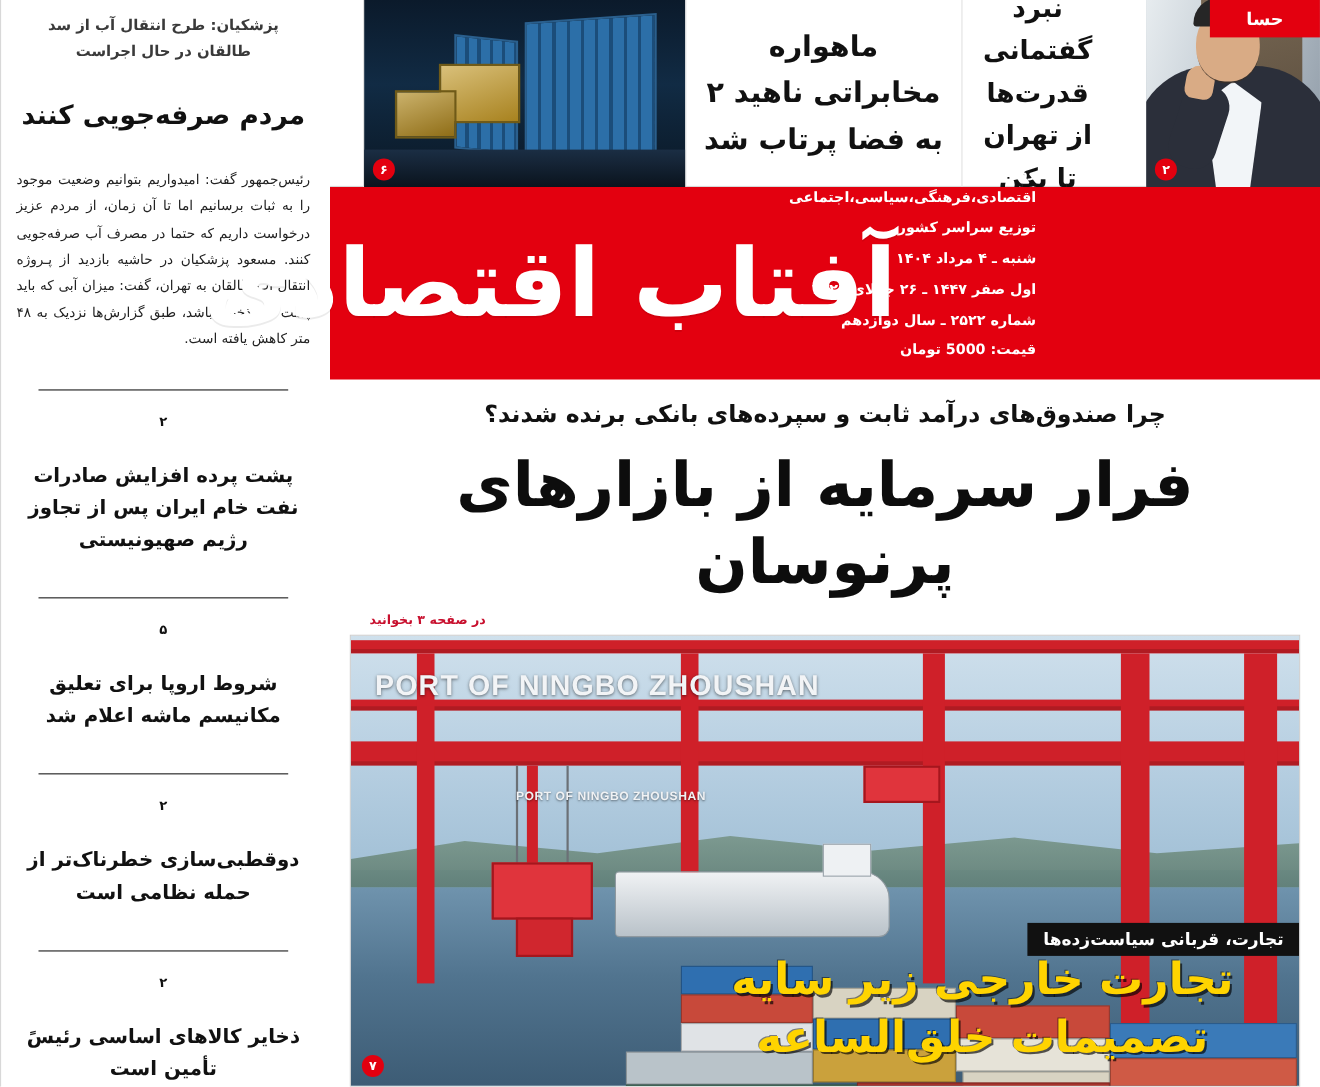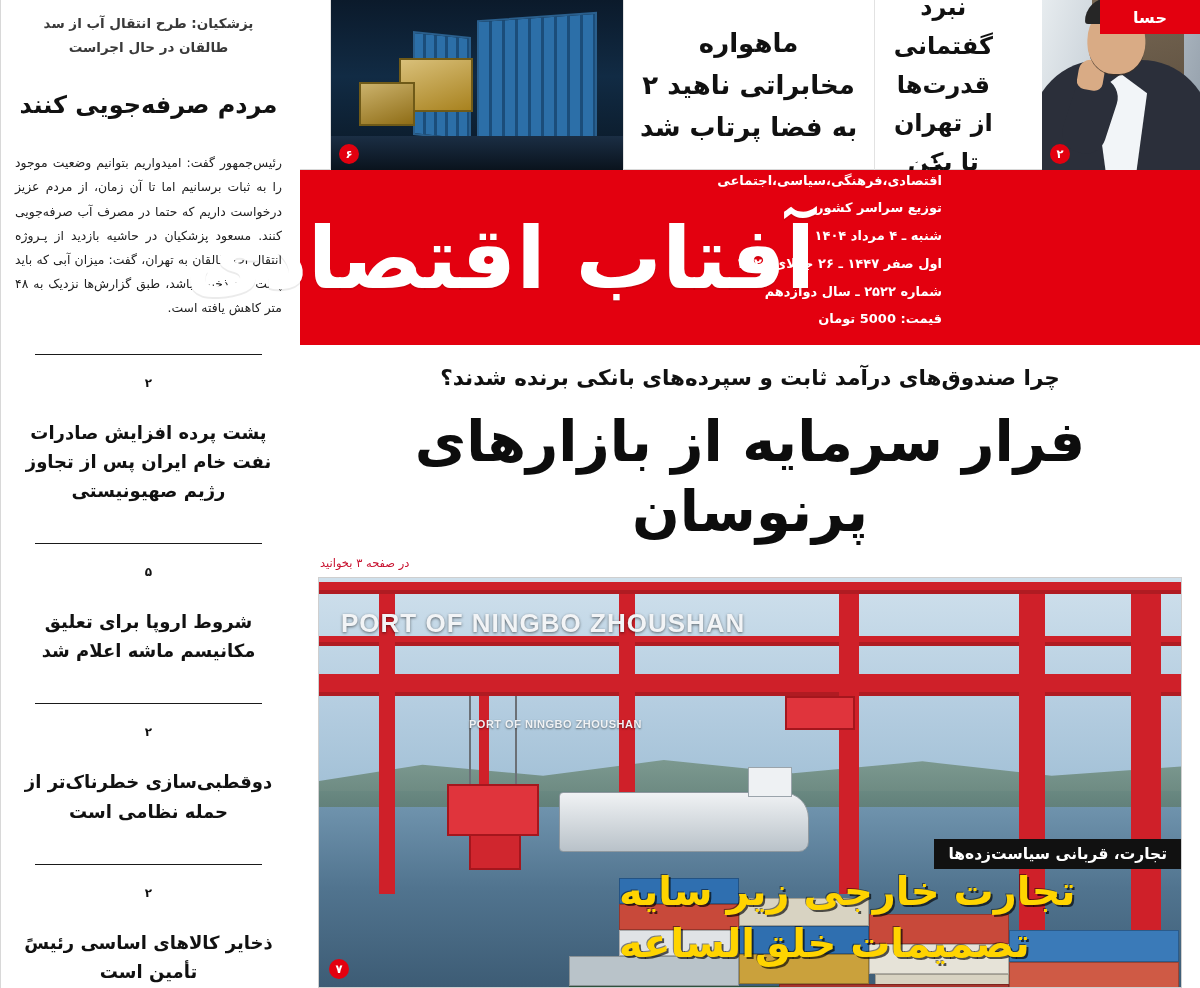--- a/index.html
+++ b/index.html
@@ -325,21 +325,22 @@
     text-align: center;
     line-height: 1.24;
     padding-bottom: 10px;
     letter-spacing: -1px;
   }
   .lead-more {
     font-size: 11.5px;
     color: #c8102e;
     text-align: left;
     padding: 0 6px 7px 2px;
-    font-weight: 400;
+    font-weight: 700;
+    margin-left: 16px;
   }
 
   
   .photo-main {
     margin: 0 18px 0 18px;
     height: 460px;
     position: relative;
     overflow: hidden;
     border: 1px solid #cfcfcf;
     background: linear-gradient(180deg,#bcd3e4 0%, #9fc0d8 34%, #7fa8c6 55%, #5f87a6 100%);
@@ -382,21 +383,21 @@
     letter-spacing: .5px; direction: ltr;
     text-shadow: 0 1px 2px rgba(0,0,0,.5);
   }
   .photo-caption-tag {
     position:absolute; right: 0; bottom: 118px;
     background:#111; color:#fff; font-size: 15.5px; font-weight:700;
     padding: 6px 14px;
   }
   .photo-headline {
     position:absolute; right: 14px; bottom: 18px; left: 300px;
-    text-align: left;
+    text-align: center;
   }
   .photo-headline .l1, .photo-headline .l2 {
     font-size: 40px; font-weight: 700; color: #ffd400;
     line-height: 1.3;
     text-shadow: 2px 2px 0 rgba(0,0,0,.65), -1px -1px 0 rgba(0,0,0,.45);
   }
   .photo-num-badge {
     position:absolute; left: 10px; bottom: 8px;
     width: 20px; height: 20px; border-radius: 50%;
     background:#e3000f; color:#fff; font-size:11.5px; font-weight:700;

